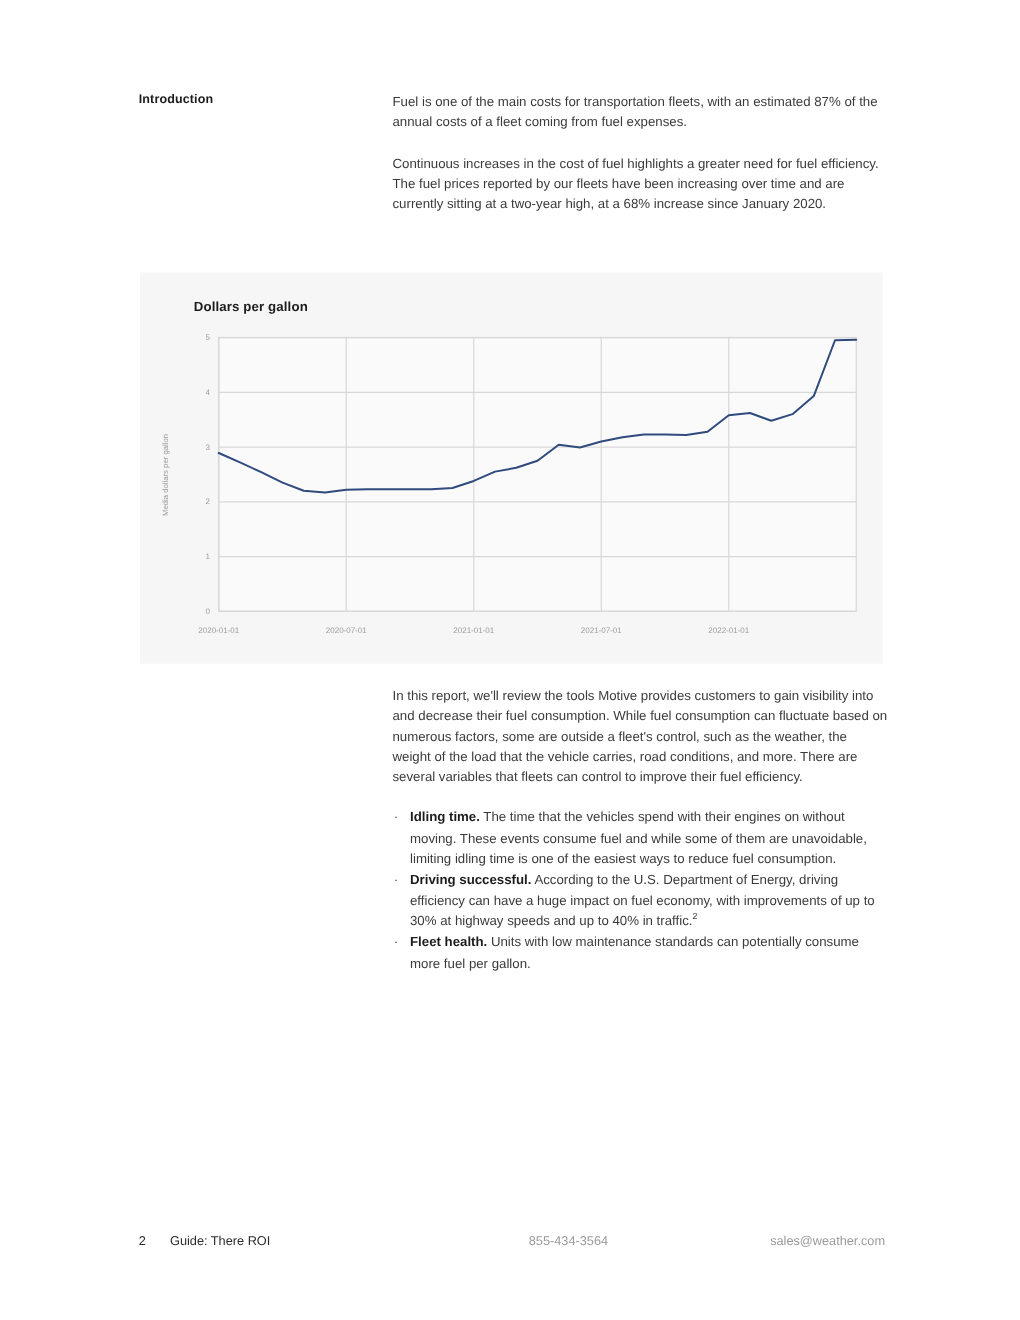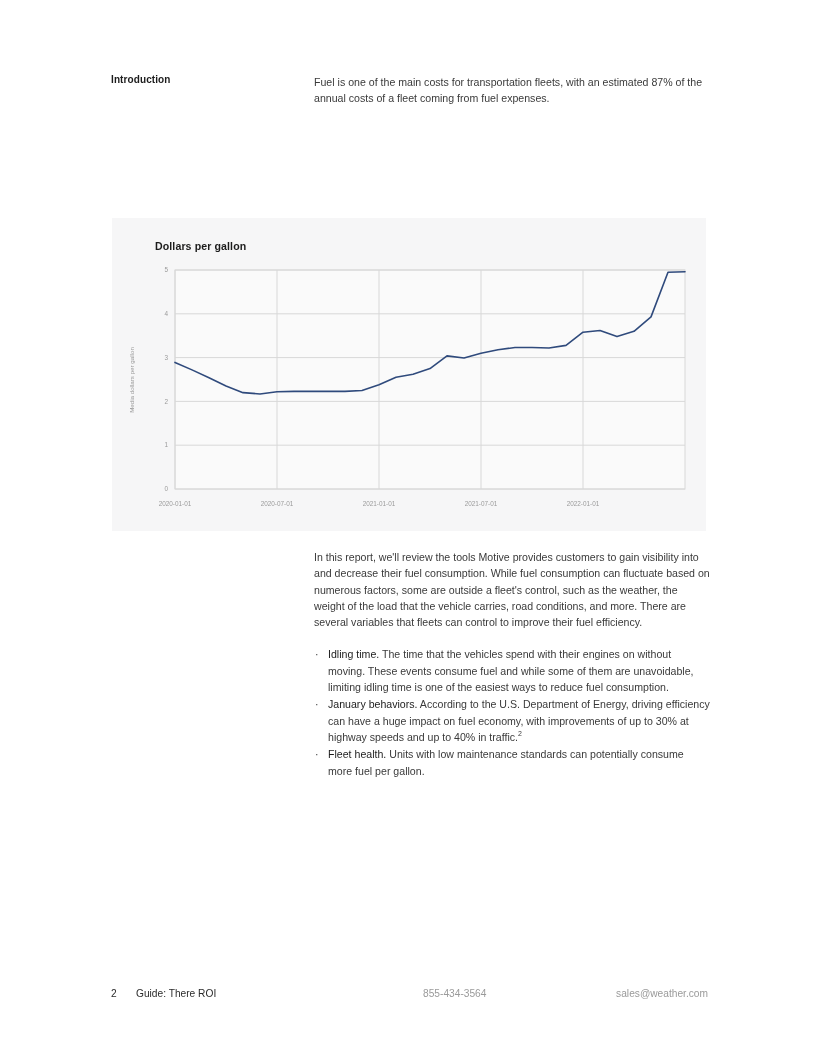--- a/index.html
+++ b/index.html
@@ -96,21 +96,21 @@
     position: relative;
     padding-left: 14px;
     margin-bottom: 1px;
   }
   .bullets li .dot {
     position: absolute;
     left: 1px;
     top: 0;
     color: #3a3a3a;
   }
-  .bullets b { color: #1c1c1c; font-weight: normal; }
+  .bullets b { color: #1c1c1c; font-weight: bold; }
   sup { font-size: 7px; vertical-align: super; line-height: 0; }
 
   
   .footer {
     position: absolute;
     left: 111px;
     top: 988px;
     width: 597px;
     font-size: 10.2px;
     color: #2b2b2b;
@@ -140,20 +140,21 @@
 </style>
 </head>
 <body>
 
 <div class="page">
 
   <div class="intro-heading">Introduction</div>
 
   <div class="intro-body">
     <p>Fuel is one of the main costs for transportation fleets, with an estimated 87% of the annual costs of a fleet coming from fuel expenses.</p>
+    <p>Continuous increases in the cost of fuel highlights a greater need for fuel efficiency. The fuel prices reported by our fleets have been increasing over time and are currently sitting at a two-year high, at a 68% increase since January 2020.</p>
   </div>
 
   <div class="chart-panel">
     <div class="chart-title">Dollars per gallon</div>
     <div class="chart-area">
       <svg class="chart-svg" width="594" height="313" viewBox="0 0 594 313">
 
         <rect id="plot-bg" x="63" y="52" width="510" height="219" fill="#fafafa" stroke="#d8d8d8" stroke-width="1"></rect>
 
         <g id="gridlines">
@@ -197,21 +198,21 @@
   <div class="body-col">
     <p>In this report, we'll review the tools Motive provides customers to gain visibility into and decrease their fuel consumption. While fuel consumption can fluctuate based on numerous factors, some are outside a fleet's control, such as the weather, the weight of the load that the vehicle carries, road conditions, and more. There are several variables that fleets can control to improve their fuel efficiency.</p>
 
     <ul class="bullets" id="bullet-list">
       <li>
         <span class="dot">·</span>
         <b>Idling time.</b><span> The time that the vehicles spend with their engines on without moving. These events consume fuel and while some of them are unavoidable, limiting idling time is one of the easiest ways to reduce fuel consumption.</span>
       </li>
       <li>
         <span class="dot">·</span>
-        <b>January behaviors.</b><span> According to the U.S. Department of Energy, driving efficiency can have a huge impact on fuel economy, with improvements of up to 30% at highway speeds and up to 40% in traffic.</span><sup>2</sup>
+        <b>Driving successful.</b><span> According to the U.S. Department of Energy, driving efficiency can have a huge impact on fuel economy, with improvements of up to 30% at highway speeds and up to 40% in traffic.</span><sup>2</sup>
       </li>
       <li>
         <span class="dot">·</span>
         <b>Fleet health.</b><span> Units with low maintenance standards can potentially consume more fuel per gallon.</span>
       </li>
     </ul>
 
   </div>
 
   <div class="footer">

